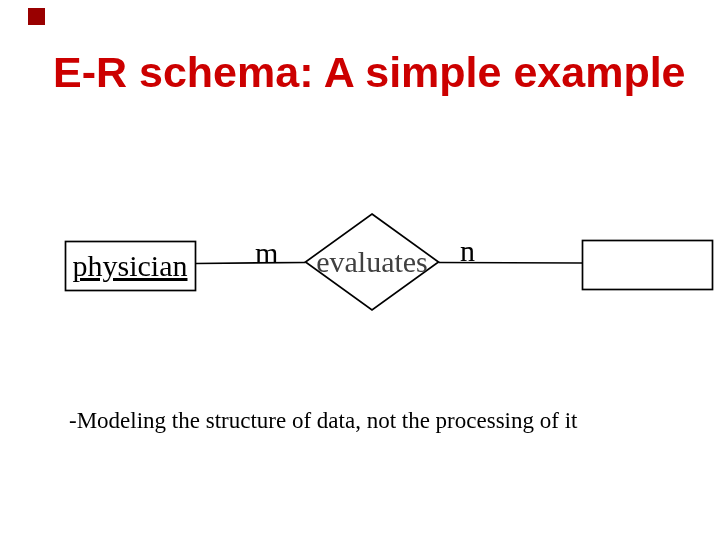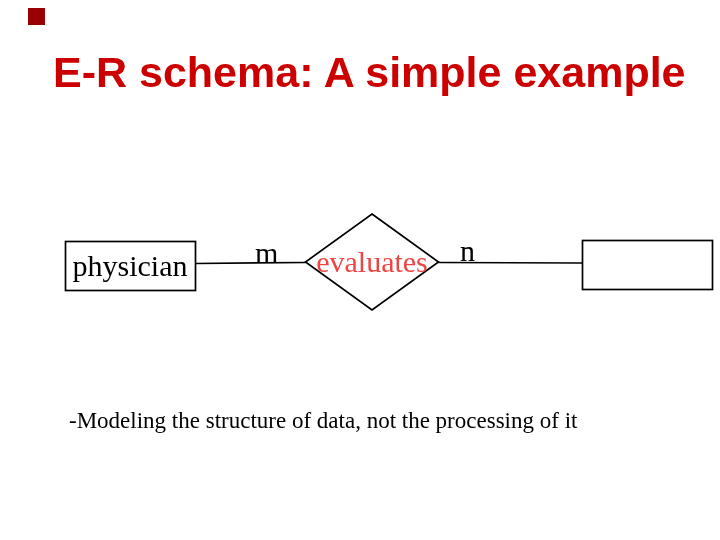--- a/index.html
+++ b/index.html
@@ -46,30 +46,30 @@
     stroke-width: 1.7;
   }
   .entity-label {
     position: absolute;
     display: flex;
     align-items: center;
     justify-content: center;
     font-size: 30px;
     color: #000;
   }
-  .entity-label.physician { left: 65px; top: 241px; width: 130px; height: 49px; }
+  .entity-label.physician { left: 65px; top: 241px; width: 130px; height: 49px; text-decoration: underline; }
   .entity-label.patient   { left: 582px; top: 240px; width: 130px; height: 49px; }
   .relationship-label {
     position: absolute;
     left: 302px; top: 245px;
     width: 140px;
     text-align: center;
     font-size: 30px;
     line-height: 34px;
-    color: #ef4444;
+    color: #404040;
   }
   .cardinality {
     position: absolute;
     font-size: 30px;
     line-height: 1;
     color: #000;
   }
   .cardinality.m { left: 255px; top: 238px; }
   .cardinality.n { left: 460px; top: 236px; }
   .footnote {

